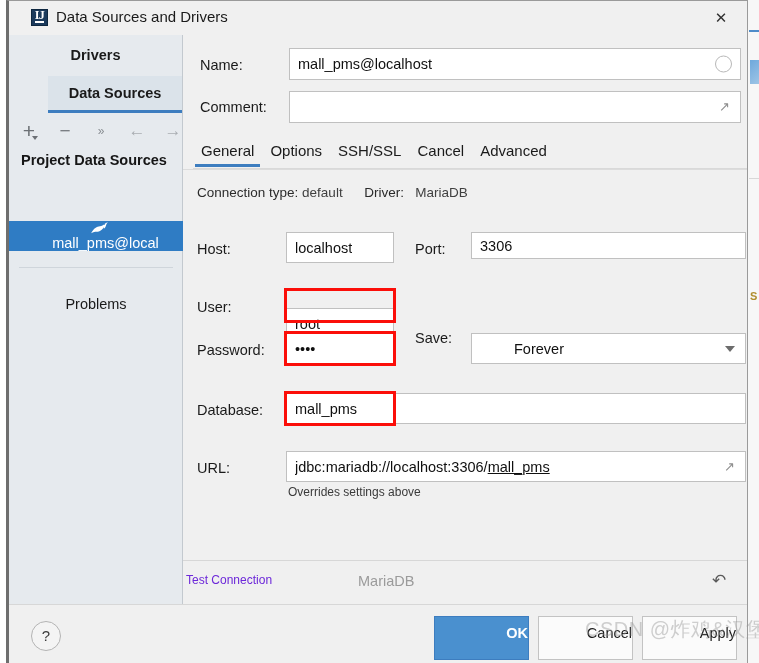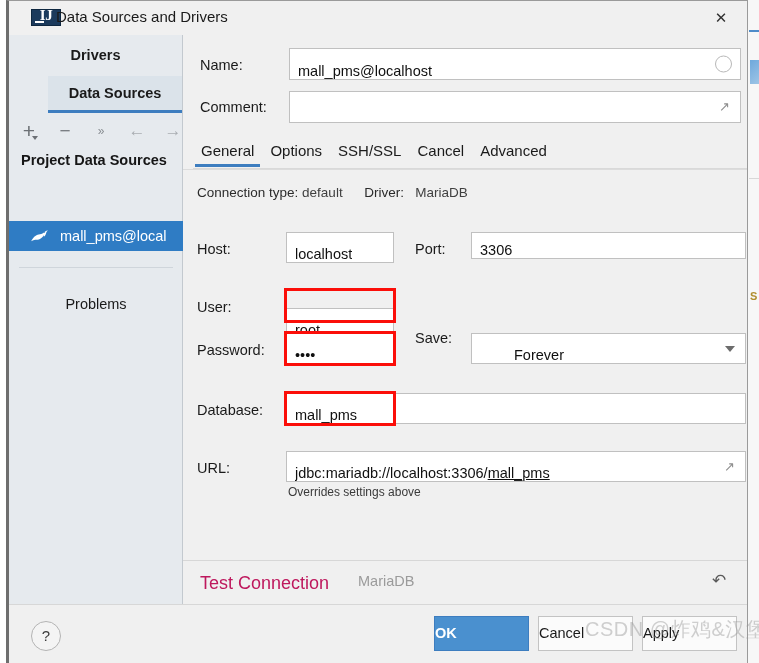--- a/index.html
+++ b/index.html
@@ -92,27 +92,27 @@
     top: 0;
     right: 0;
     height: 34px;
     background: #f0f0f0;
     border-bottom: 1px solid #e2e2e2;
   }
   .ij-icon {
     position: absolute;
     left: 22px;
     top: 8px;
-    width: 30px;
+    width: 17px;
     height: 17px;
     background: #1b3a5c;
     border: 1px solid #0e2740;
     box-sizing: border-box;
     color: #ffffff;
-    font-size: 15px;
+    font-size: 12px;
     font-weight: bold;
     font-family: "Liberation Serif", serif;
     text-align: center;
     line-height: 11px;
     letter-spacing: -0.5px;
   }
   .ij-icon::after {
     content: "";
     position: absolute;
     left: 3px;
@@ -233,23 +233,24 @@
   }
   .ds-item {
     position: absolute;
     left: 0;
     top: 186px;
     width: 174px;
     height: 30px;
     background: #2f7cc4;
     display: flex;
     align-items: center;
-    padding-left: 22px;
-    box-sizing: border-box;
-    cursor: pointer;
+    padding-left: 8px;
+    box-sizing: border-box;
+    cursor: pointer;
+    flex-direction: column;
   }
   .ds-item .ds-label {
     color: #ffffff;
     font-size: 14.5px;
     white-space: nowrap;
     overflow: hidden;
     margin-left: 11px;
   }
   .seal-icon {
     width: 18px;
@@ -303,21 +304,21 @@
   }
   .tf {
     position: absolute;
     background: #ffffff;
     border: 1px solid #c0c0c0;
     box-sizing: border-box;
     font-size: 14.5px;
     color: #101010;
     padding: 0 8px;
     display: flex;
-    align-items: flex-end;
+    align-items: center;
   }
   .tf .val { white-space: nowrap; overflow: hidden; }
 
   .circle-icon {
     position: absolute;
     right: 8px;
     top: 50%;
     transform: translateY(-50%);
     width: 15px;
     height: 15px;
@@ -426,24 +427,24 @@
     position: absolute;
     left: 174px;
     right: 0;
     bottom: 58px;
     height: 44px;
     background: #f0f0f0;
     border-top: 1px solid #d7d7d7;
   }
   .test-conn {
     position: absolute;
-    left: 17px;
+    left: 3px;
     top: 12px;
-    font-size: 18px;
-    color: #be185d;
+    font-size: 12px;
+    color: #6d28d9;
     cursor: pointer;
   }
   .driver-name {
     position: absolute;
     left: 175px;
     top: 12px;
     font-size: 14.5px;
     color: #9b9b9b;
   }
   .revert-icon {
@@ -480,24 +481,24 @@
     background: #f4f4f4;
     color: #3b3b3b;
     font-size: 15px;
     text-align: center;
     line-height: 27px;
     cursor: pointer;
   }
   .btn {
     position: absolute;
     top: 11px;
-    height: 35px;
+    height: 44px;
     font-size: 14.5px;
     line-height: 33px;
-    text-align: left;
+    text-align: right;
     box-sizing: border-box;
     cursor: pointer;
   }
   .btn.primary {
     background: #4a90cf;
     color: #ffffff;
     border: 1px solid #3d7dbf;
     font-weight: bold;
   }
   .btn.secondary {

